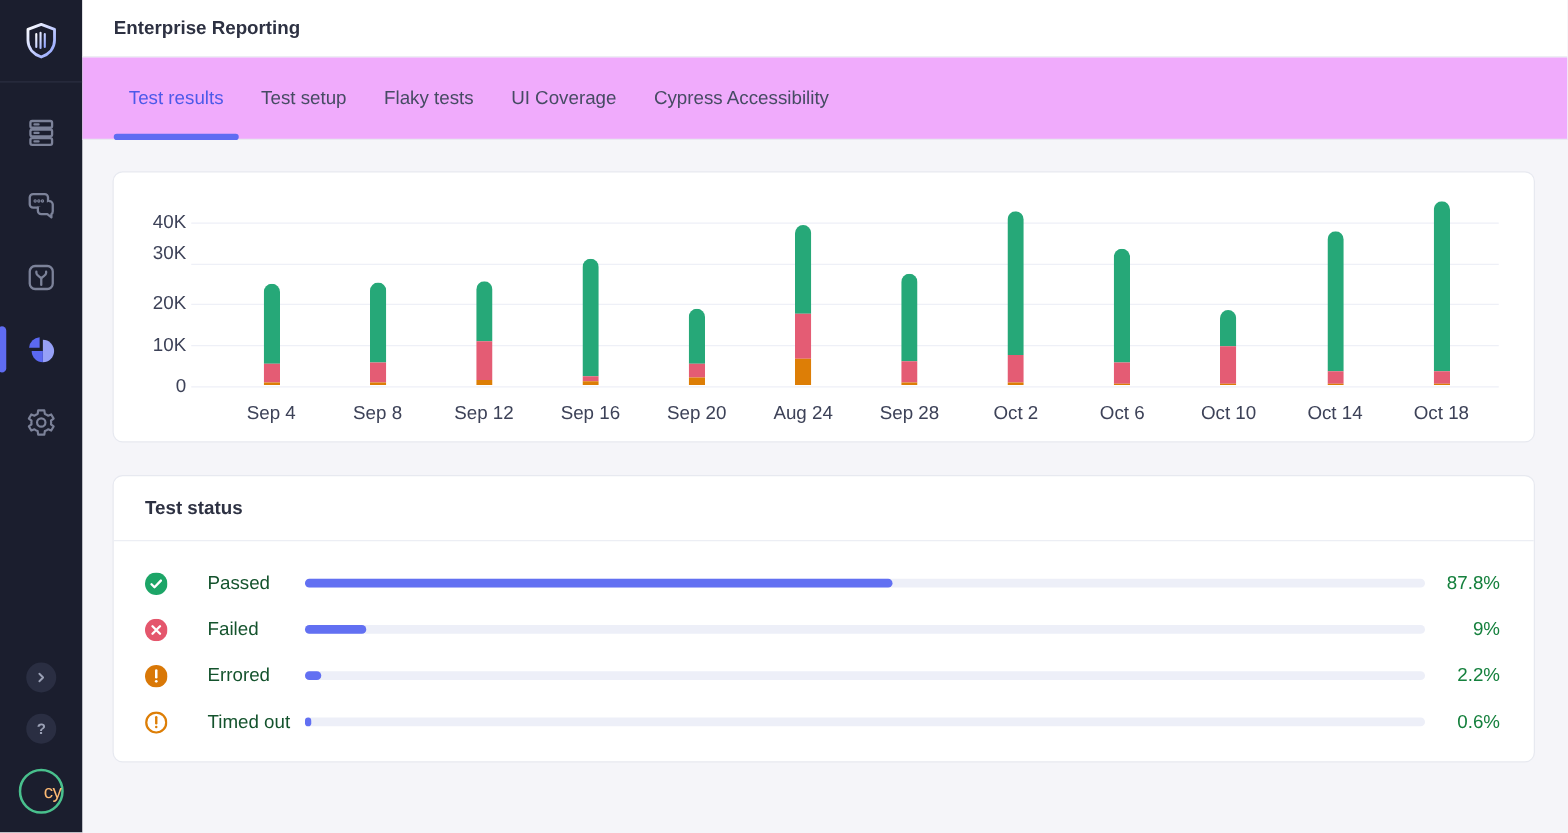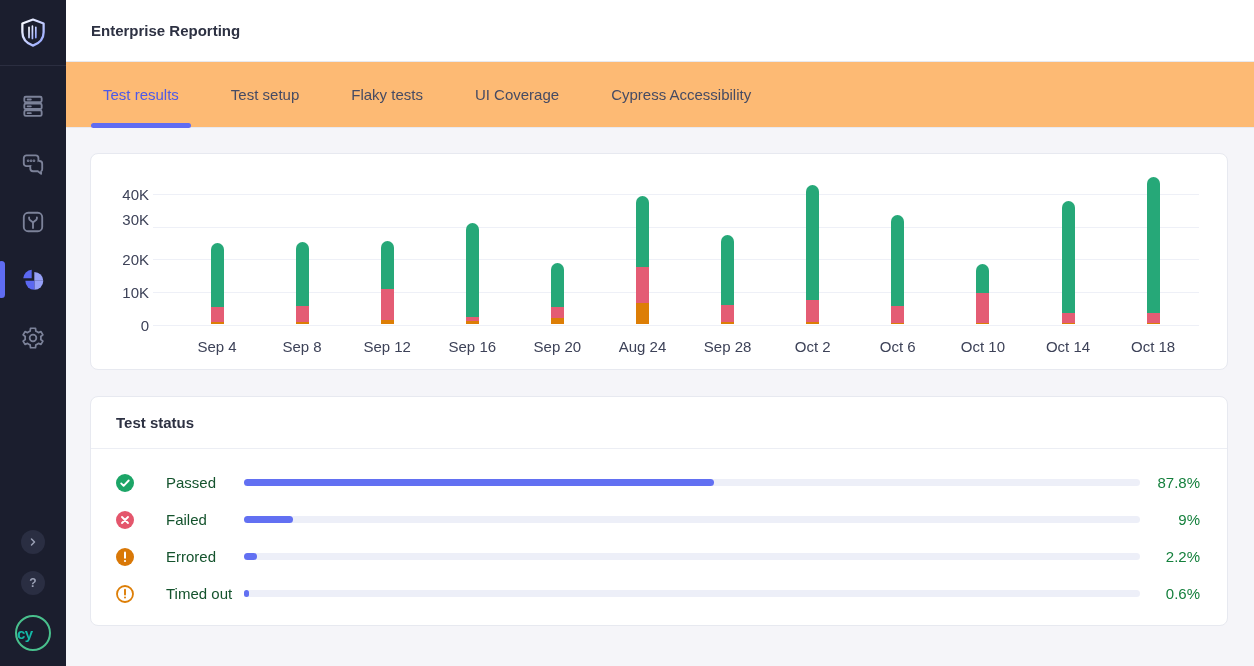--- a/index.html
+++ b/index.html
@@ -10,28 +10,28 @@
   
   .sidebar { width:66px; height:666px; background:#1b1e2e; display:flex; flex-direction:column; flex-shrink:0; }
   .logo-block { height:66px; display:flex; align-items:center; justify-content:center; border-bottom:1px solid #2b2e40; }
   .nav { display:flex; flex-direction:column; align-items:center; padding-top:26px; gap:31px; position:relative; }
   .nav-item { width:66px; height:27px; display:flex; align-items:center; justify-content:center; position:relative; cursor:pointer; }
   .nav-item svg { width:26px; height:26px; }
   .nav-item.active::before { content:""; position:absolute; left:-2px; top:-5px; width:7px; height:37px; background:#5f6cf2; border-radius:5px; }
   .side-footer { margin-top:auto; display:flex; flex-direction:column; align-items:center; padding-bottom:15px; }
   .circle-btn { width:24px; height:24px; border-radius:50%; background:#2a2e42; color:#9aa0b5; display:flex; align-items:center; justify-content:center; font-size:12px; font-weight:700; cursor:pointer; }
   .circle-btn + .circle-btn { margin-top:17px; }
-  .cy-badge { margin-top:20px; width:36px; height:36px; border-radius:50%; border:2px solid #49c08d; background:#1b1e2e; color:#14b8a6; display:flex; align-items:center; justify-content:flex-start; font-size:15px; font-weight:700; letter-spacing:-0.5px; cursor:pointer; }
+  .cy-badge { margin-top:20px; width:36px; height:36px; border-radius:50%; border:2px solid #49c08d; background:#1b1e2e; color:#fdba74; display:flex; align-items:center; justify-content:flex-end; font-size:15px; font-weight:400; letter-spacing:-0.5px; cursor:pointer; }
 
   
   .main { flex:1; display:flex; flex-direction:column; background:#f5f5f9; }
-  .topbar { height:62px; background:#ffffff; border-bottom:1px solid #e8e9f0; display:flex; align-items:center; padding-left:25px; flex-shrink:0; }
+  .topbar { height:46px; background:#ffffff; border-bottom:1px solid #e8e9f0; display:flex; align-items:center; padding-left:25px; flex-shrink:0; }
   .page-title { font-size:15px; font-weight:700; color:#2d3142; }
 
-  .tabsbar { height:66px; background:#fdba74; border-bottom:1px solid #e8e9f0; display:flex; align-items:stretch; padding-left:25px; gap:28px; flex-shrink:0; }
+  .tabsbar { height:66px; background:#f0abfc; border-bottom:1px solid #e8e9f0; display:flex; align-items:stretch; padding-left:25px; gap:6px; flex-shrink:0; }
   .tab { display:flex; align-items:center; padding:0 12px; font-size:15px; color:#464b63; position:relative; cursor:pointer; white-space:nowrap; }
   .tab.active { color:#4c59e9; font-weight:500; }
   .tab.active::after { content:""; position:absolute; left:0; right:0; bottom:-1px; height:5px; border-radius:3px; background:#5f6cf2; }
 
   .content { padding:25px 26px 0 24px; }
 
   .card { background:#ffffff; border:1px solid #e7e9f0; border-radius:8px; }
   .card-head { height:52px; display:flex; align-items:center; justify-content:space-between; padding:0 25px; border-bottom:1px solid #eceef4; }
   .card-title { font-size:15px; font-weight:700; color:#2d3142; }
   .total-wrap { display:flex; align-items:baseline; gap:9px; }

